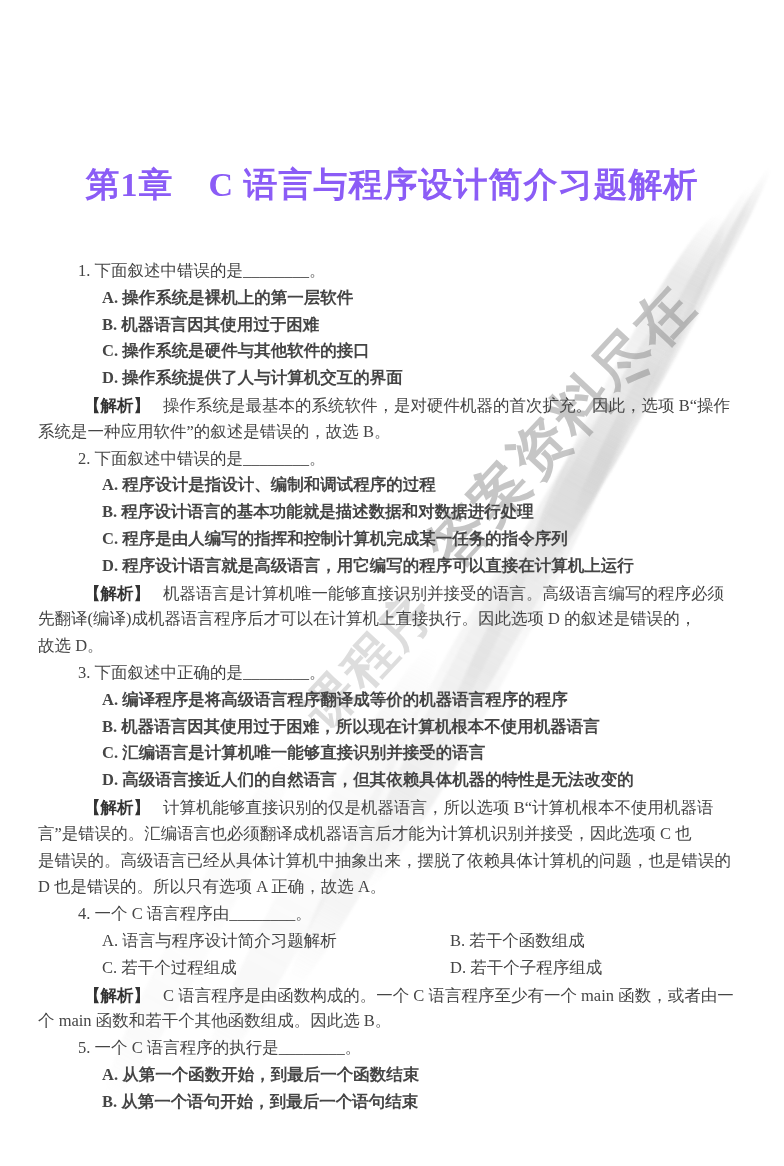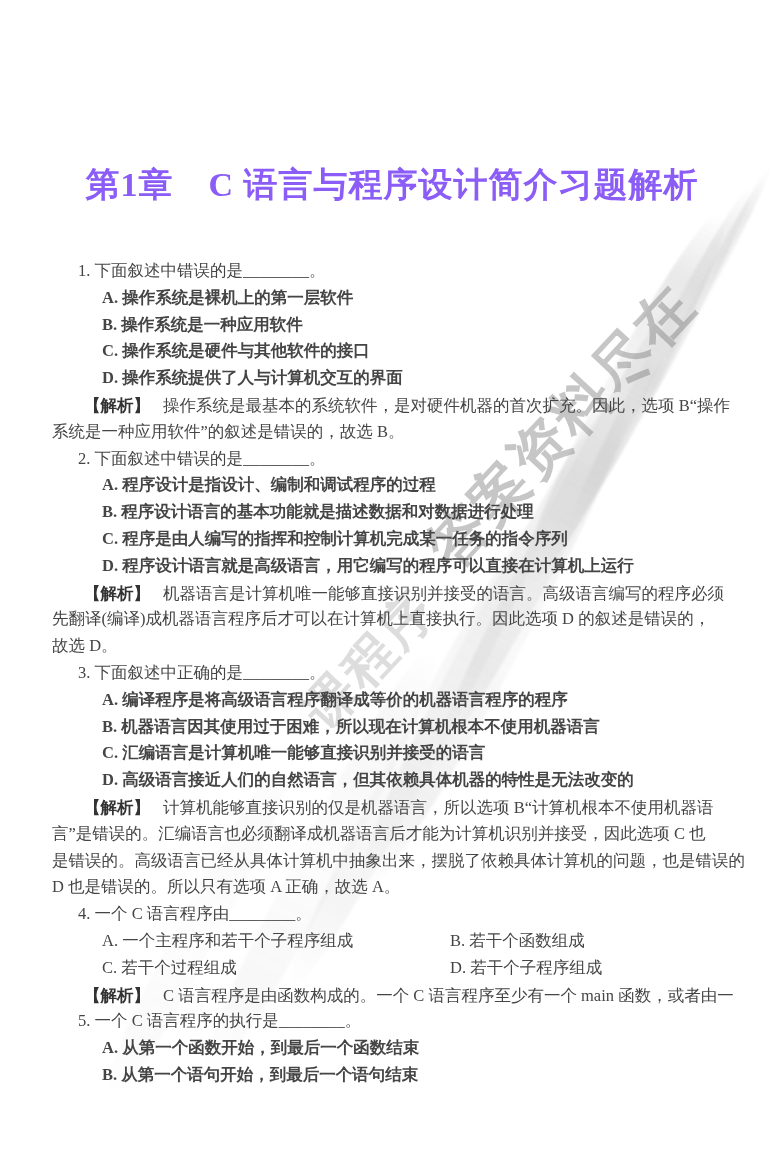--- a/index.html
+++ b/index.html
@@ -69,21 +69,21 @@
   
   .content {
     position:absolute;
     top:258px; left:38px; right:30px;
     font-size:16.5px;
   }
   .line { line-height:26.8px; height:26.8px; white-space:nowrap; }
   .q    { padding-left:40px; }   
   .opt  { padding-left:64px;font-weight:bold; }   
   .ana  { padding-left:46px; }   
-  .cont { padding-left:0;margin-left:14px; }      
+  .cont { padding-left:0; }      
   .optrow { padding-left:64px; display:flex; }
   .optrow .c1 { width:348px; }
   .marker {
     font-family:"Liberation Sans","DejaVu Sans",sans-serif;
     font-weight:bold;
     color:#333333;
     margin-right:13px;
   }
 </style>
 </head>
@@ -103,21 +103,21 @@
     <div class="wm-text1">答案资料尽在</div>
     <div class="wm-text2">课程序</div>
   </div>
 
   <div class="title">第1章　C 语言与程序设计简介习题解析</div>
 
   <div class="content">
 
     <div class="line q">1. 下面叙述中错误的是________。</div>
     <div class="line opt">A. 操作系统是裸机上的第一层软件</div>
-    <div class="line opt">B. 操作系统是一种应用软件</div>
+    <div class="line opt">B. 机器语言因其使用过于困难</div>
     <div class="line opt">C. 操作系统是硬件与其他软件的接口</div>
     <div class="line opt">D. 操作系统提供了人与计算机交互的界面</div>
     <div class="line ana">
       <span class="marker">【解析】</span><span>操作系统是最基本的系统软件，是对硬件机器的首次扩充。因此，选项 B“操作</span>
     </div>
     <div class="line cont">系统是一种应用软件”的叙述是错误的，故选 B。</div>
 
     <div class="line q">2. 下面叙述中错误的是________。</div>
     <div class="line opt">A. 程序设计是指设计、编制和调试程序的过程</div>
     <div class="line opt">B. 程序设计语言的基本功能就是描述数据和对数据进行处理</div>
@@ -136,29 +136,30 @@
     <div class="line opt">D. 高级语言接近人们的自然语言，但其依赖具体机器的特性是无法改变的</div>
     <div class="line ana">
       <span class="marker">【解析】</span><span>计算机能够直接识别的仅是机器语言，所以选项 B“计算机根本不使用机器语</span>
     </div>
     <div class="line cont">言”是错误的。汇编语言也必须翻译成机器语言后才能为计算机识别并接受，因此选项 C 也</div>
     <div class="line cont">是错误的。高级语言已经从具体计算机中抽象出来，摆脱了依赖具体计算机的问题，也是错误的</div>
     <div class="line cont">D 也是错误的。所以只有选项 A 正确，故选 A。</div>
 
     <div class="line q">4. 一个 C 语言程序由________。</div>
     <div class="line optrow">
-      <span class="c1">A. 一个主程序和若干个子程序组成</span>
+      <span class="c1">A. 语言与程序设计简介习题解析</span>
       <span>B. 若干个函数组成</span>
     </div>
     <div class="line optrow">
       <span class="c1">C. 若干个过程组成</span>
       <span>D. 若干个子程序组成</span>
     </div>
     <div class="line ana">
       <span class="marker">【解析】</span><span>C 语言程序是由函数构成的。一个 C 语言程序至少有一个 main 函数，或者由一</span>
     </div>
+    <div class="line cont">个 main 函数和若干个其他函数组成。因此选 B。</div>
 
     <div class="line q">5. 一个 C 语言程序的执行是________。</div>
     <div class="line opt">A. 从第一个函数开始，到最后一个函数结束</div>
     <div class="line opt">B. 从第一个语句开始，到最后一个语句结束</div>
 
   </div>
 </div>
 
 </body></html>

